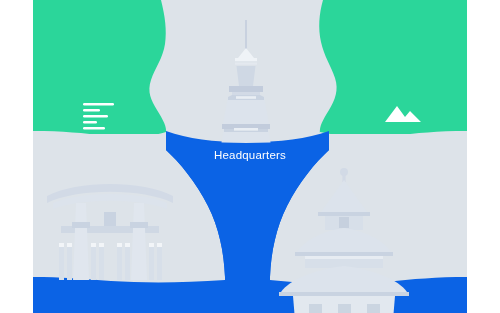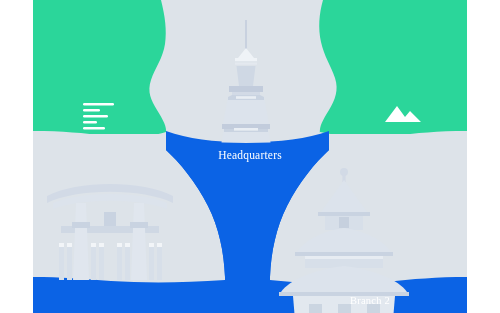--- a/index.html
+++ b/index.html
@@ -32,21 +32,21 @@
     position: absolute;
     left: 0;
     top: 0;
     width: 434px;
     height: 313px;
     display: block;
   }
   .map-label {
     position: absolute;
     color: #ffffff;
-    font-family: Liberation Serif, serif;
+    font-family: Liberation Sans, sans-serif;
     font-size: 11px;
     letter-spacing: 0.2px;
     white-space: nowrap;
     -webkit-user-select: none;
     user-select: none;
   }
   #label-hq {
     left: 0;
     top: 149px;
     width: 434px;
@@ -273,16 +273,15 @@
 
       <g fill="#FFFFFF">
         <path d="M352,122 L364,106 L372,117 L377,111 L388,122 Z"></path>
       </g>
 
     </svg>
 
     <div class="map-label" id="label-hq">Headquarters</div>
 
 
-    <div class="map-label" id="label-b2">Branch 2</div>
 
   </div>
 </div>
 
 </body></html>

